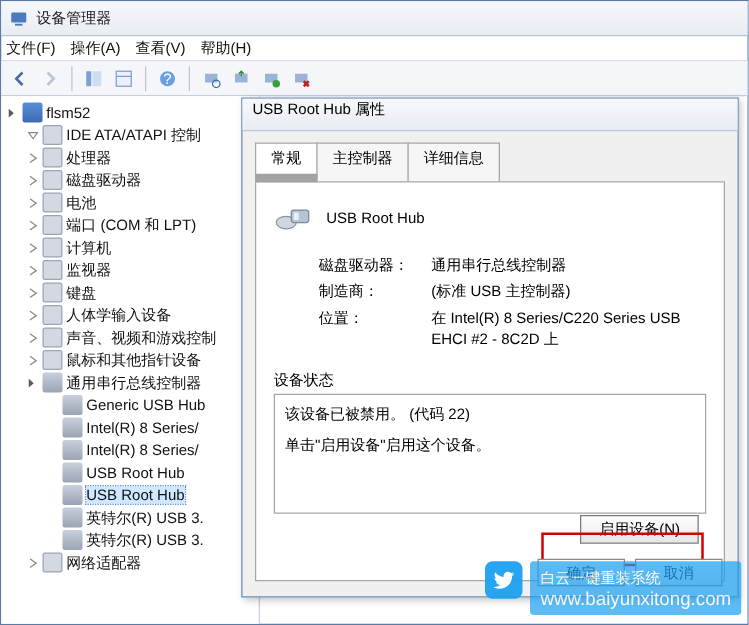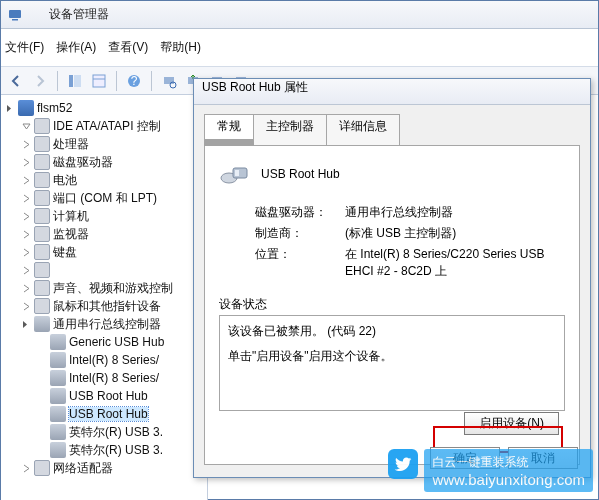--- a/index.html
+++ b/index.html
@@ -1,24 +1,24 @@
 <!DOCTYPE html>
 <html><head>
 <meta charset="utf-8">
 <style>
 * { box-sizing: border-box; margin: 0; padding: 0; font-family: "Microsoft YaHei", "SimSun", Tahoma, sans-serif; font-size: 12px; }
 body { background: #fff; width: 599px; height: 500px; overflow: hidden; position: relative; }
 
 
 .main-window { position: absolute; left: 0; top: 0; width: 599px; height: 500px; border: 1px solid #5a7ba8; background: #fff; }
-.titlebar { height: 28px; background: linear-gradient(#f7f8fb,#e8ecf4); display: flex; align-items: center; padding: 0 6px; border-bottom: 1px solid #b8c4d4; gap: 20px; }
+.titlebar { height: 28px; background: linear-gradient(#f7f8fb,#e8ecf4); display: flex; align-items: center; padding: 0 6px; border-bottom: 1px solid #b8c4d4; }
 .titlebar .icon { width: 16px; height: 16px; margin-right: 6px; }
 .titlebar .title { color: #1a1a1a; }
 
-.menubar { height: 38px; display: flex; align-items: center; padding: 0 4px; gap: 12px; border-bottom: 1px solid #d4dce8; }
+.menubar { height: 20px; display: flex; align-items: center; padding: 0 4px; gap: 12px; border-bottom: 1px solid #d4dce8; }
 .menubar span { color: #111; cursor: default; }
 
 .toolbar { height: 28px; display: flex; align-items: center; padding: 0 4px; gap: 2px; border-bottom: 1px solid #c3cede; background: #f4f6fa; }
 .tool-sep { width: 1px; height: 20px; background: #bcc6d4; margin: 0 4px; }
 .tool-btn { width: 22px; height: 22px; display: flex; align-items: center; justify-content: center; border: 1px solid transparent; }
 .tool-btn svg { width: 16px; height: 16px; }
 
 .body-area { display: flex; height: calc(100% - 28px - 20px - 28px); }
 .tree-pane { width: 207px; border-right: 1px solid #c3cede; overflow: hidden; background: #fff; }
 .tree { padding: 4px 2px; }
@@ -234,20 +234,21 @@
             <span class="ic ico-gen"></span>
             <span class="lbl">键盘</span>
           </div>
         <div class="tree-row depth-1">
             <span class="tw">
               <svg viewBox="0 0 9 9">
                 <path d="M2 1 L7 4.5 L2 8" fill="none" stroke="#8a8a8a"></path>
               </svg>
             </span>
             <span class="ic ico-gen"></span>
+            <span class="lbl">人体学输入设备</span>
           </div>
         <div class="tree-row depth-1">
             <span class="tw">
               <svg viewBox="0 0 9 9">
                 <path d="M2 1 L7 4.5 L2 8" fill="none" stroke="#8a8a8a"></path>
               </svg>
             </span>
             <span class="ic ico-gen"></span>
             <span class="lbl">声音、视频和游戏控制</span>
           </div>

